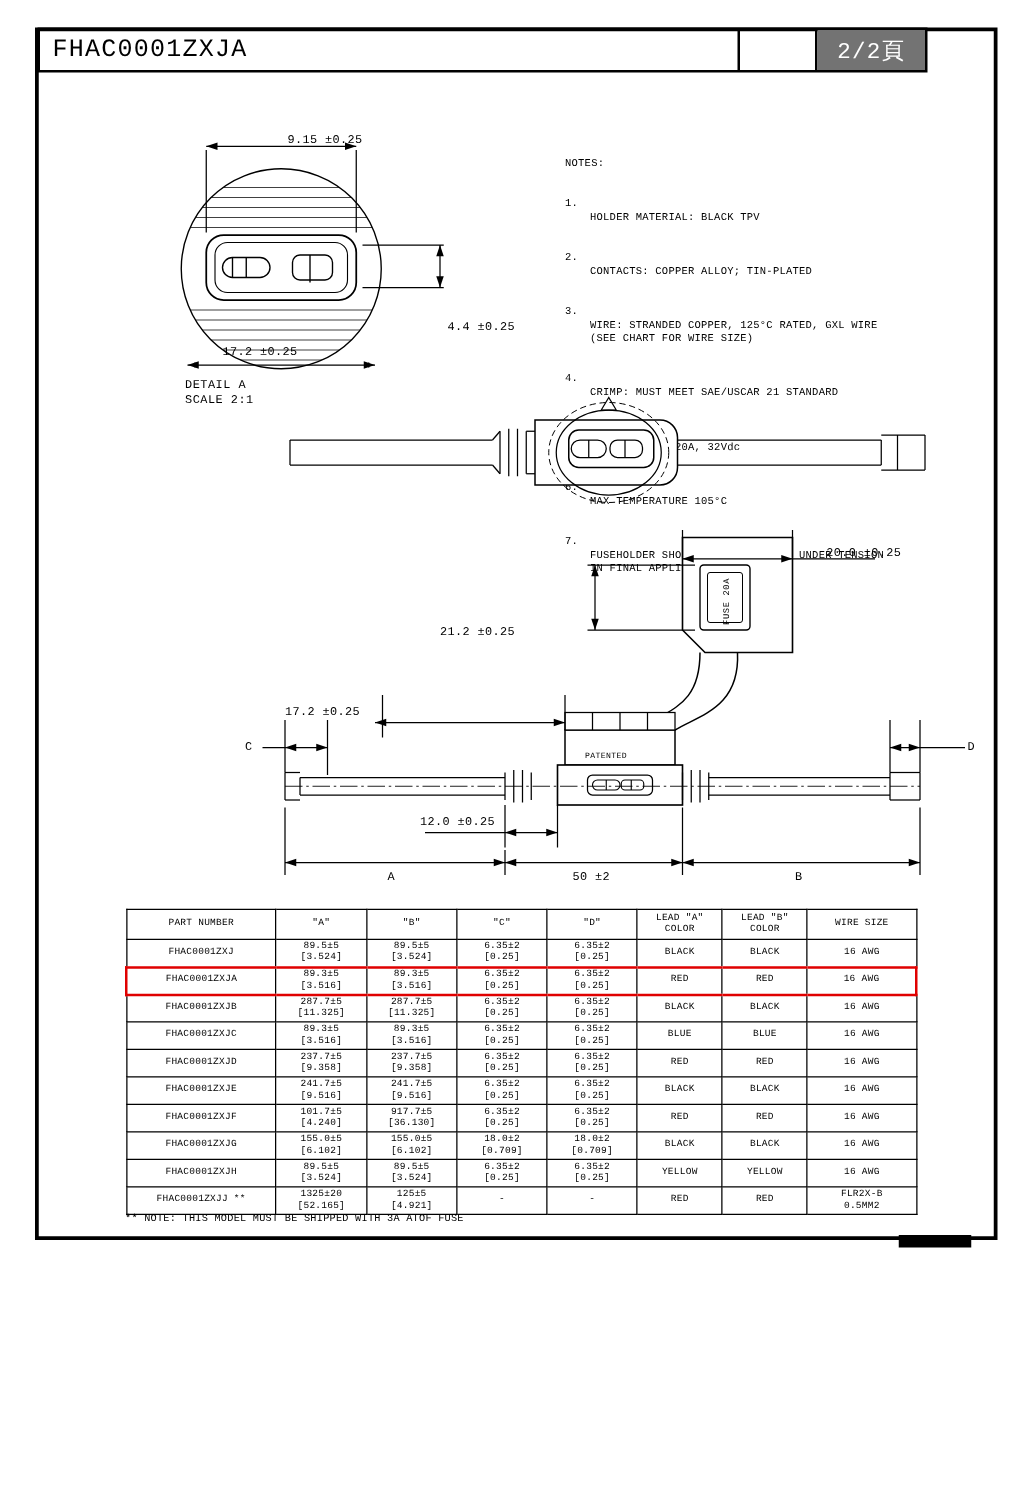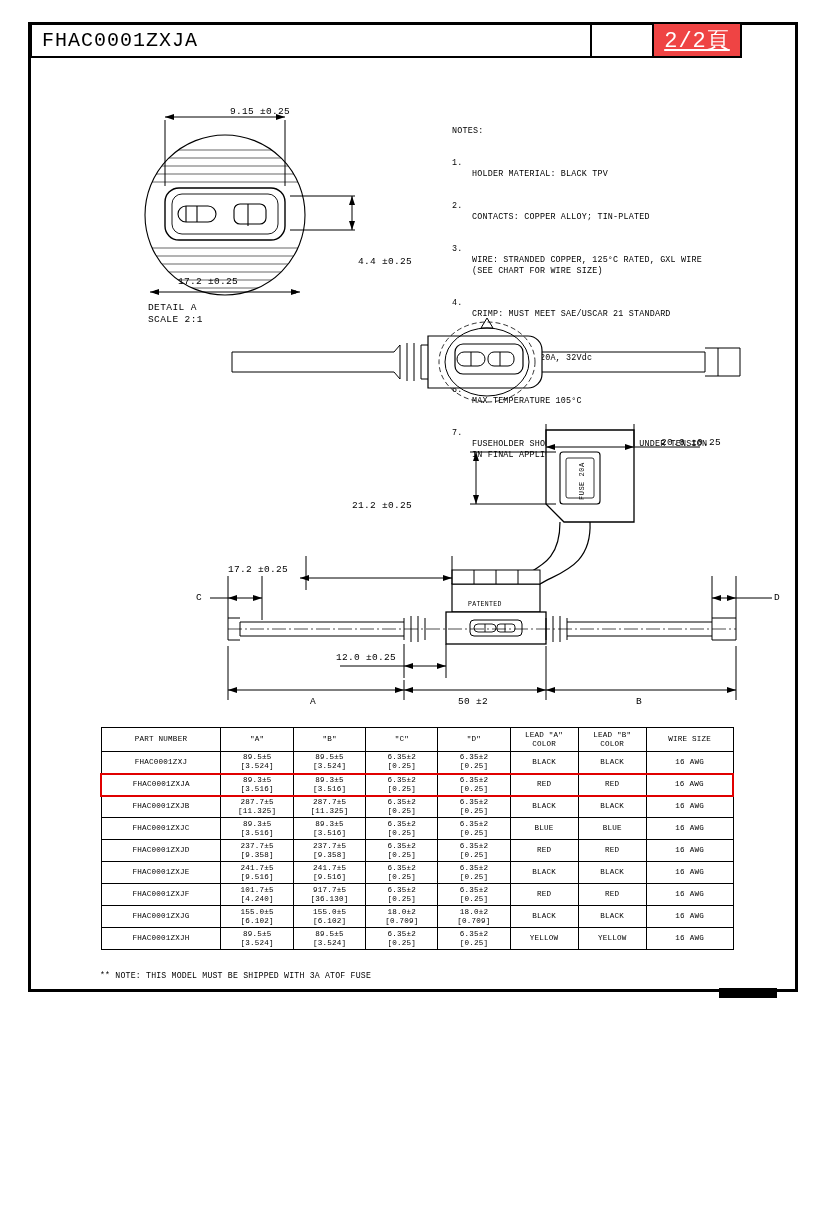--- a/index.html
+++ b/index.html
@@ -34,26 +34,25 @@
     padding-left: 10px;
     font-size: 20px;
     letter-spacing: 1px;
   }
   .title-cell-mid {
     flex: 0 0 62px;
     border-right: 2px solid #000;
   }
   .title-cell-page {
     flex: 1;
-    background: #ef4444;
+    background: #737373;
     color: #fff;
     display: flex; align-items: center; justify-content: center;
-    font-size: 22px;
+    font-size: 18px;
     letter-spacing: 1px;
-    text-decoration: underline;
   }
   
   .notes {
     position: absolute;
     left: 452px; top: 104px;
     font-size: 8.4px;
     line-height: 1.28;
     letter-spacing: 0.2px;
     white-space: pre;
   }
@@ -581,18 +580,37 @@
             <span>[0.25]</span>
           </td>
         <td class="two-line">
             <span>6.35±2</span>
             <span>[0.25]</span>
           </td>
         <td>YELLOW</td>
         <td>YELLOW</td>
         <td>16 AWG</td>
       </tr>
+      <tr>
+        <td class="pn">FHAC0001ZXJJ **</td>
+        <td class="two-line">
+            <span>1325±20</span>
+            <span>[52.165]</span>
+          </td>
+        <td class="two-line">
+            <span>125±5</span>
+            <span>[4.921]</span>
+          </td>
+        <td>-</td>
+        <td>-</td>
+        <td>RED</td>
+        <td>RED</td>
+        <td class="two-line">
+            <span>FLR2X-B</span>
+            <span>0.5MM2</span>
+          </td>
+      </tr>
     </tbody>
   </table>
 </div>
 
 <div class="tblnote">** NOTE: THIS MODEL MUST BE SHIPPED WITH 3A ATOF FUSE</div>
 <div class="blackbar"></div>
 
 </body></html>

